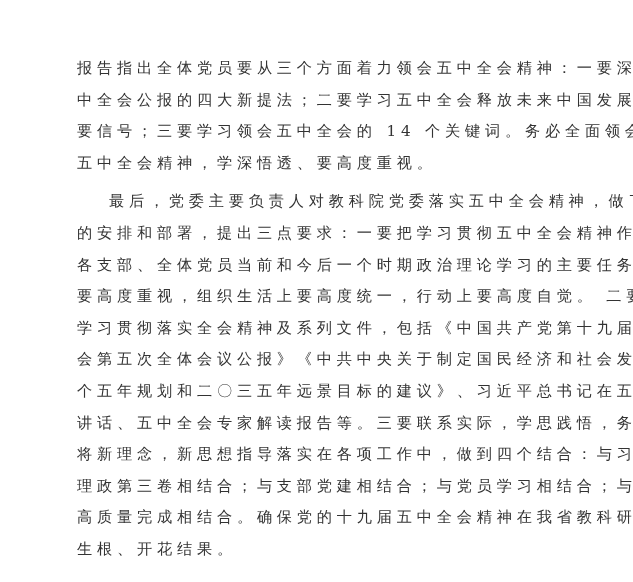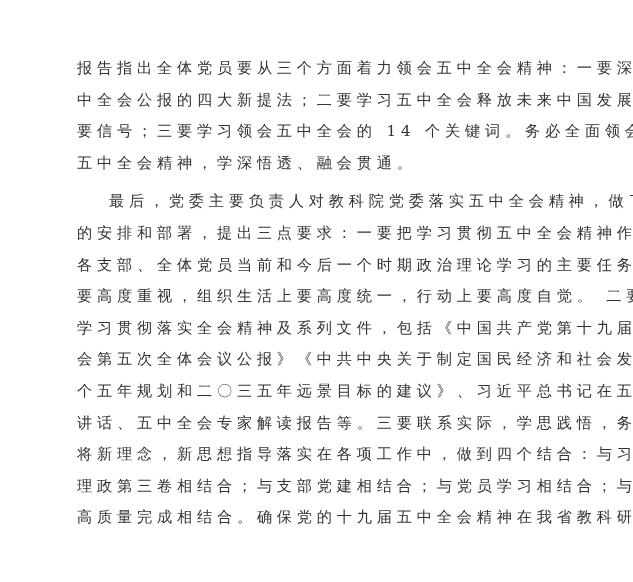--- a/index.html
+++ b/index.html
@@ -43,28 +43,29 @@
     }
   </style>
 </head>
 <body>
 
 <div class="page">
   <p class="para">
     <span class="line">报告指出全体党员要从三个方面着力领会五中全会精神：一要深刻领会五</span>
     <span class="line">中全会公报的四大新提法；二要学习五中全会释放未来中国发展的九大重</span>
     <span class="line">要信号；三要学习领会五中全会的 14 个关键词。务必全面领会党的十九届</span>
-    <span class="line">五中全会精神，学深悟透、融会贯通。</span>
+    <span class="line">五中全会精神，学深悟透、要高度重视。</span>
   </p>
   <p class="para">
     <span class="line indent">最后，党委主要负责人对教科院党委落实五中全会精神，做了进一步</span>
     <span class="line">的安排和部署，提出三点要求：一要把学习贯彻五中全会精神作为党委、</span>
     <span class="line">各支部、全体党员当前和今后一个时期政治理论学习的主要任务。思想上</span>
     <span class="line">要高度重视，组织生活上要高度统一，行动上要高度自觉。 二要持续深入</span>
     <span class="line">学习贯彻落实全会精神及系列文件，包括《中国共产党第十九届中央委员</span>
     <span class="line">会第五次全体会议公报》《中共中央关于制定国民经济和社会发展第十四</span>
     <span class="line">个五年规划和二〇三五年远景目标的建议》、习近平总书记在五中全会的</span>
     <span class="line">讲话、五中全会专家解读报告等。三要联系实际，学思践悟，务求实效。</span>
     <span class="line">将新理念，新思想指导落实在各项工作中，做到四个结合：与习近平治国</span>
     <span class="line">理政第三卷相结合；与支部党建相结合；与党员学习相结合；与中心工作</span>
     <span class="line">高质量完成相结合。确保党的十九届五中全会精神在我省教科研领域落地</span>
+    <span class="line">生根、开花结果。</span>
   </p>
 </div>
 
 </body></html>

